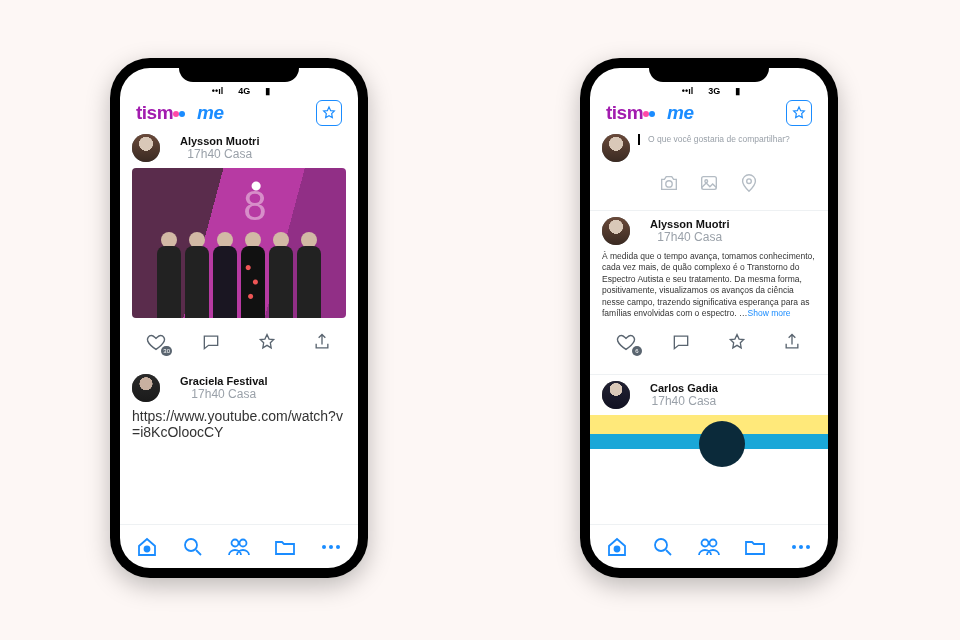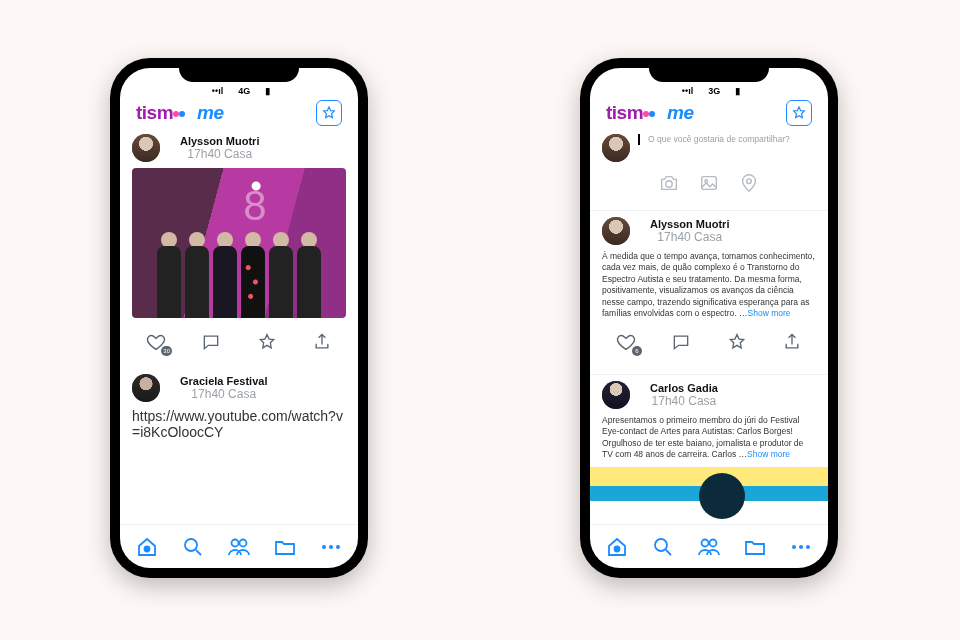--- a/index.html
+++ b/index.html
@@ -334,23 +334,20 @@
       <hr class="divider">
 
       <div class="post">
         <div class="post-head">
           <div class="avatar suit"></div>
           <div>
             <div class="author">Carlos Gadia</div>
             <div class="meta">17h40  Casa</div>
           </div>
         </div>
-        <div class="post-text">
-          <span>Apresentamos o primeiro membro do júri do Festival Eye-contact de Artes para Autistas: Carlos Borges! Orgulhoso de ter este baiano, jornalista e produtor de TV com 48 anos de carreira. Carlos …</span><span class="more">Show more</span>
-        </div>
         <div class="preview-strip"></div>
       </div>
     </div>
 
     <div class="tabbar">
       <div class="tab home-active">
         <svg width="24" height="24" viewBox="0 0 24 24">
             <path d="M4 11l8-7 8 7v9H4z"></path>
             <circle class="inner" cx="12" cy="14" r="2.5"></circle>
           </svg>

